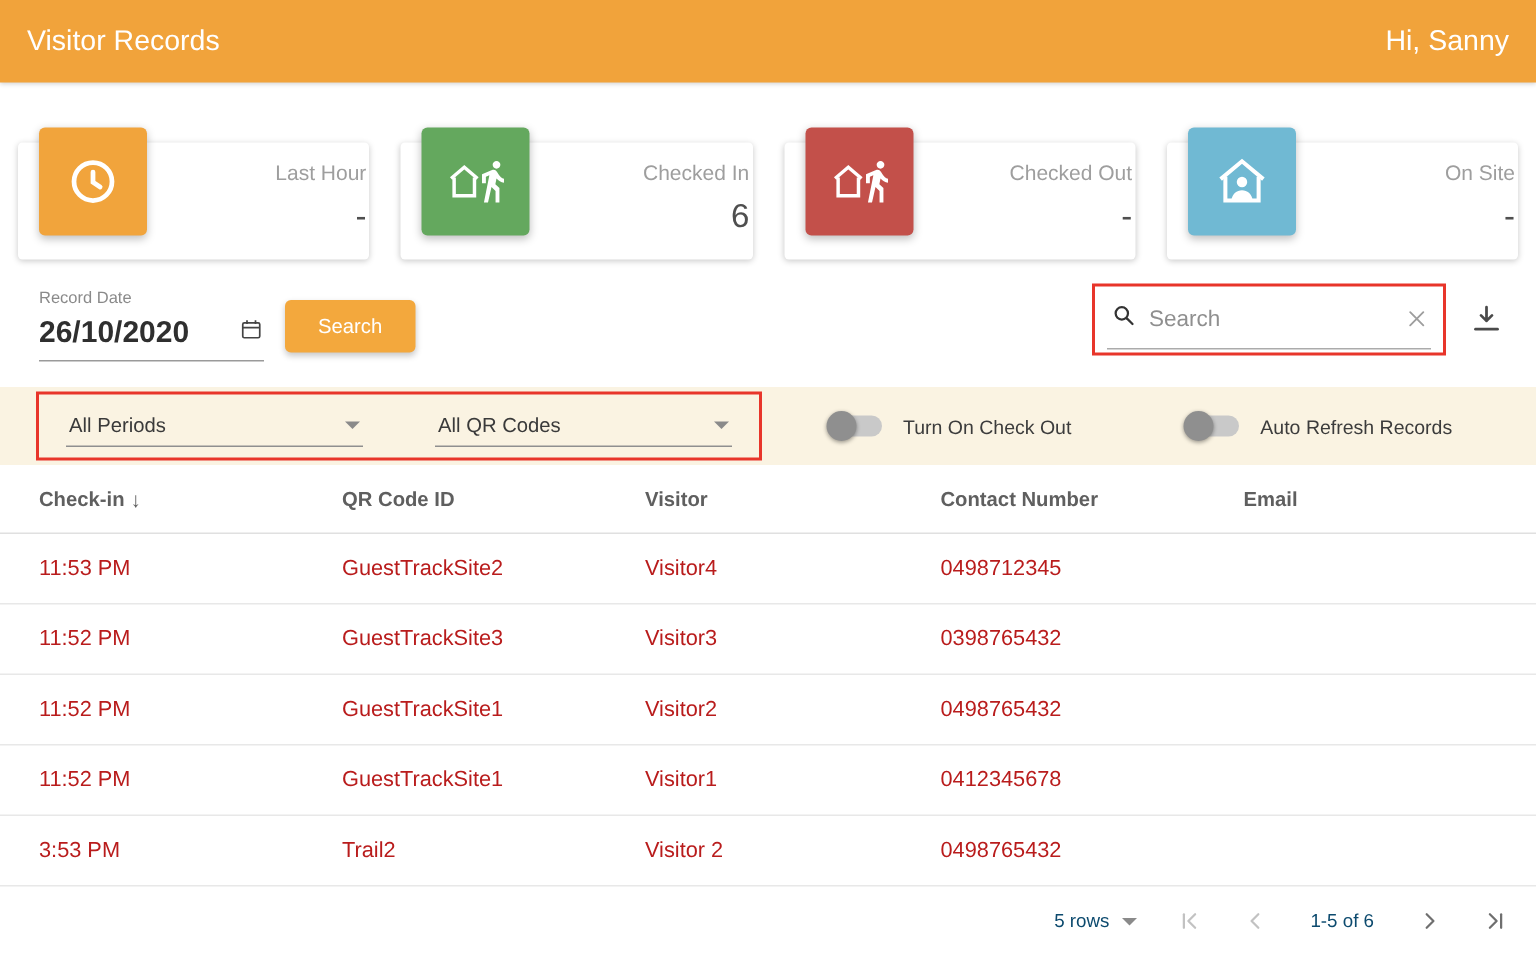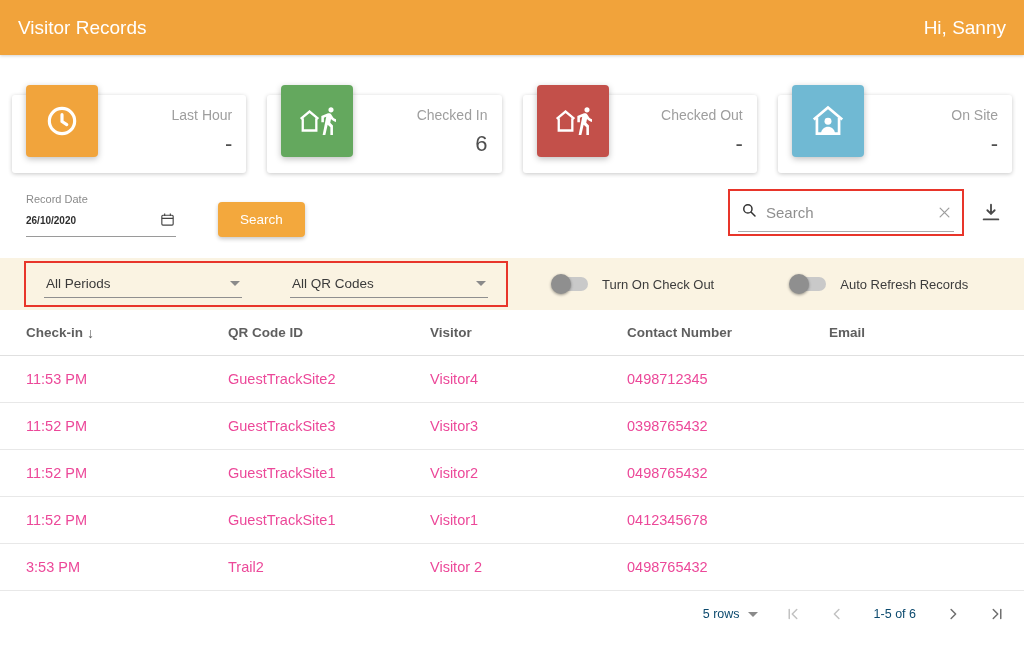--- a/index.html
+++ b/index.html
@@ -20,33 +20,33 @@
   .stat-card {
     position: relative; flex: 1; height: 78px; background: #fff;
     border-radius: 3px; box-shadow: 0 1px 4px rgba(0,0,0,.22);
   }
   .stat-tile {
     position: absolute; left: 14px; top: -10px; width: 72px; height: 72px;
     border-radius: 4px; display: flex; align-items: center; justify-content: center;
     box-shadow: 0 2px 6px rgba(0,0,0,.25);
   }
   .stat-tile svg { width: 38px; height: 38px; }
-  .stat-right { position: absolute; right: 14px; top: 12px; text-align: right; }
+  .stat-right { position: absolute; right: 2px; top: 12px; text-align: right; }
   .stat-label { color: #9e9e9e; font-size: 14px; }
   .stat-value { color: #4f4f4f; font-size: 22px; margin-top: 8px; }
 
   
   .filters-row1 { position: relative; height: 85px; padding: 20px 24px 0 26px; }
-  .left-filters { display: flex; align-items: flex-end; gap: 42px; }
+  .left-filters { display: flex; align-items: center; gap: 14px; }
   .date-field { width: 150px; }
   .date-label { font-size: 11px; color: #8a8a8a; margin-bottom: 6px; }
   .date-input {
     display: flex; align-items: center; justify-content: space-between;
     border-bottom: 1px solid #9a9a9a; padding-bottom: 6px;
-    font-size: 10px; color: #2f2f2f; font-weight: bold; cursor: pointer;
+    font-size: 20px; color: #2f2f2f; font-weight: bold; cursor: pointer;
   }
   .date-input svg { width: 17px; height: 17px; }
   .search-btn {
     border: none; background: #f3a83d; color: #fff; font-size: 13.5px;
     padding: 10px 22px; border-radius: 4px; cursor: pointer;
     box-shadow: 0 2px 4px rgba(0,0,0,.22); font-family: inherit;
   }
   .right-filters { position: absolute; right: 22px; top: 16px; display: flex; align-items: center; gap: 16px; }
   .search-annotation {
     border: 2px solid var(--annotation-red, #e8352a);
@@ -84,21 +84,21 @@
   .toggle-label { font-size: 13px; color: #3c3c3c; }
 
   
   .grid-row {
     display: grid; grid-template-columns: 202px 202px 197px 202px auto;
     align-items: center; padding-left: 26px;
   }
   .table-head { height: 46px; border-bottom: 1px solid #e0e0e0; font-size: 13.5px; color: #5f5f5f; }
   .th { display: flex; align-items: center; gap: 4px; cursor: pointer; font-weight: bold; }
   .sort-arrow { font-size: 14px; color: #616161; }
-  .table-row { height: 47px; border-bottom: 1px solid #e8e8e8; font-size: 14.5px; color: #ec4899; }
+  .table-row { height: 47px; border-bottom: 1px solid #e8e8e8; font-size: 14.5px; color: #b91c1c; }
 
   
   .pagination {
     height: 46px; display: flex; align-items: center; justify-content: flex-end;
     gap: 26px; padding-right: 18px; color: #0c4a6e; font-size: 12.5px;
   }
   .rows-select { display: flex; align-items: center; gap: 8px; cursor: pointer; }
   .pager-icons { display: flex; align-items: center; gap: 26px; }
   .pg { background: none; border: none; cursor: pointer; display: flex; padding: 0; }
   .pg svg { width: 18px; height: 18px; }

